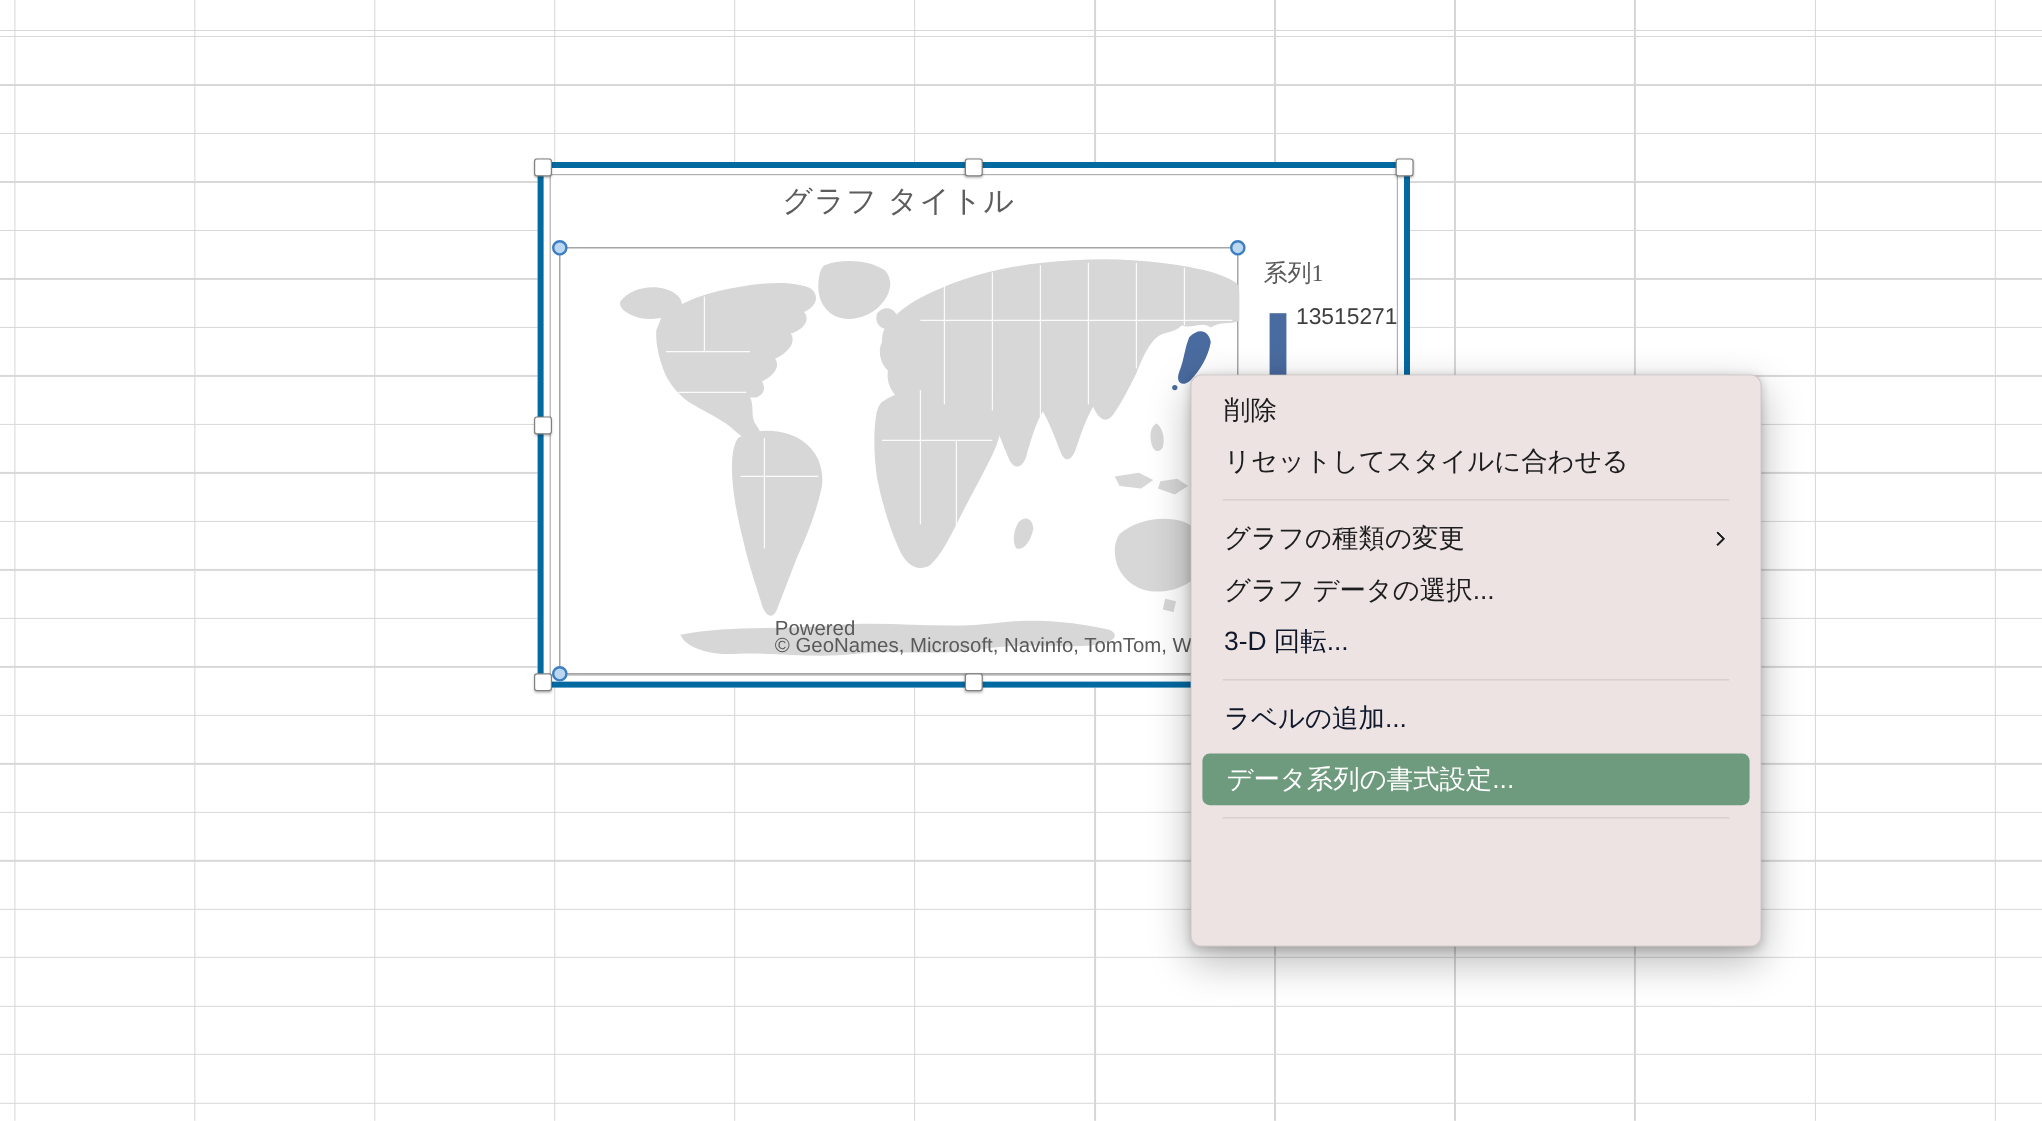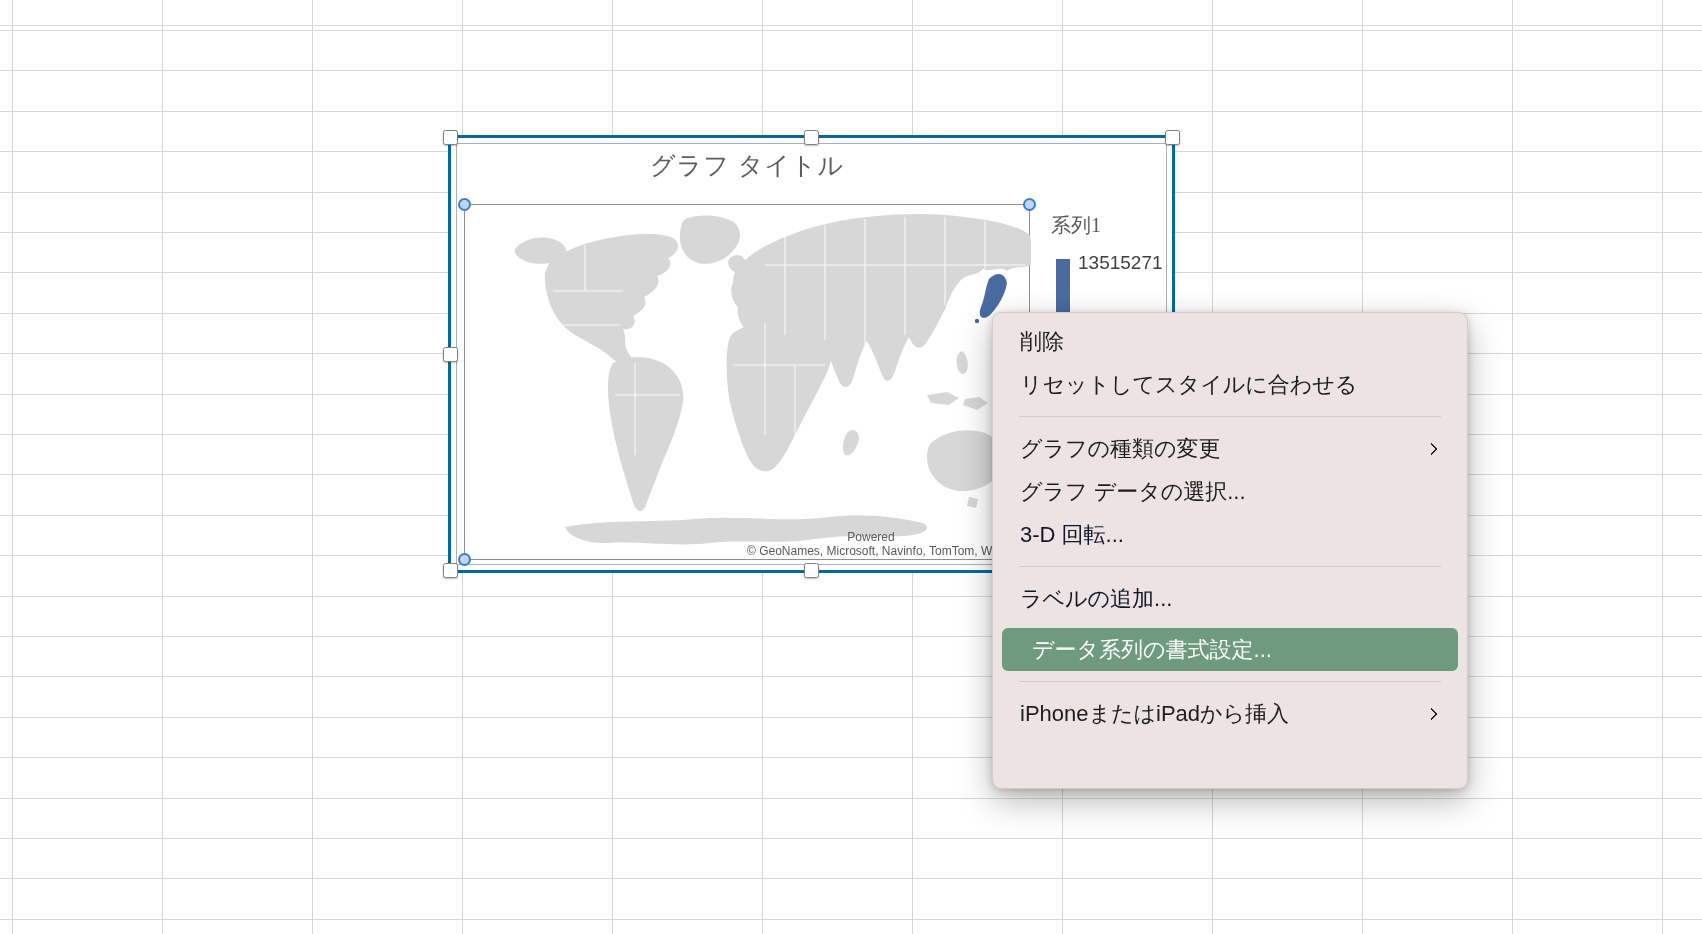--- a/index.html
+++ b/index.html
@@ -10,21 +10,21 @@
     background-image:
       repeating-linear-gradient(to right,#d6d6d6 0 1px,transparent 1px 150px),
       repeating-linear-gradient(to bottom,#d8d8d8 0 1px,transparent 1px 40.4px);
     background-position:12px 0, 0 30px;
     position:relative;
   }
 
   
   .chart {
     position:absolute; left:448px; top:135px; width:727px; height:438px;
-    background:#ffffff; border:3px solid #0369a1; z-index:10;
+    background:#ffffff; border:5px solid #0369a1; z-index:10;
   }
   .sel-band { position:absolute; inset:5px; border:1px solid #b0b0b0; pointer-events:none; }
   .sq {
     position:absolute; width:15px; height:15px; background:#ffffff;
     border:1.5px solid #808080; border-radius:2.5px;
     box-shadow:0 1px 2px rgba(0,0,0,.25); z-index:14;
   }
   .sq.tl{left:-8px;top:-8px} .sq.tm{left:calc(50% - 7.5px);top:-8px} .sq.tr{right:-8px;top:-8px}
   .sq.ml{left:-8px;top:calc(50% - 7.5px)} .sq.mr{right:-8px;top:calc(50% - 7.5px)}
   .sq.bl{left:-8px;bottom:-8px} .sq.bm{left:calc(50% - 7.5px);bottom:-8px} .sq.br{right:-8px;bottom:-8px}
@@ -40,42 +40,42 @@
   }
   .plot svg { position:absolute; left:0; top:0; }
   .bc {
     position:absolute; width:13px; height:13px; border-radius:50%;
     background:#bcd7f1; border:2px solid #3e7fc1; z-index:13;
   }
   .bc.tl{left:-7px;top:-7px} .bc.tr{right:-7px;top:-7px}
   .bc.bl{left:-7px;bottom:-7px} .bc.br{right:-7px;bottom:-7px}
 
   .attribution {
-    position:absolute; right:34px; bottom:1px; text-align:center;
-    font-size:12px; line-height:13.5px; color:#5a5a5a; white-space:nowrap;
+    position:absolute; right:34px; bottom:17px; text-align:left;
+    font-size:17px; line-height:13.5px; color:#5a5a5a; white-space:nowrap;
   }
 
   .legend-name { position:absolute; left:600px; top:74px; font-size:20px; color:#595959; white-space:nowrap;font-family:Liberation Serif, serif; }
   .legend-bar  { position:absolute; left:605px; top:121px; width:14px; height:120px; background:#4a6b9f; }
   .legend-value{ position:absolute; left:627px; top:114px; font-size:19px; color:#3f3f3f; white-space:nowrap; }
 
   
   .menu {
     position:absolute; left:992px; top:288px; width:476px; height:477px;
     background:#ece3e2; border:1px solid rgba(0,0,0,.10); border-radius:9px;
     box-shadow:0 12px 34px rgba(0,0,0,.28), 0 2px 8px rgba(0,0,0,.18);
     padding-top:7px; z-index:100; font-size:22px; color:#1d1d1f;margin-top:24px;
   }
   .mi {
     position:relative; height:43px; line-height:43px; padding-left:27px;
     white-space:nowrap; cursor:default;
   }
   .mi.disabled { color:#0f172a; }
   .mi.selected {
-    margin:8px 9px 0 9px; padding-left:30px; height:43px;
+    margin:8px 9px 0 9px; padding-left:20px; height:43px;
     background:#6e9a7d; color:#ffffff; border-radius:6px;
   }
   .msep { height:1px; background:#d5c9c9; margin:10px 26px; }
   .chev {
     position:absolute; right:31px; top:50%; width:9px; height:9px;
     border-right:2.6px solid #1d1d1f; border-top:2.6px solid #1d1d1f;
     transform:translateY(-50%) rotate(45deg); border-radius:1px;
   }
 </style>
 </head>
@@ -175,17 +175,13 @@
   <div class="mi">
     <span>グラフの種類の変更</span>
     <span class="chev"></span>
   </div>
   <div class="mi">グラフ データの選択...</div>
   <div class="mi disabled">3-D 回転...</div>
   <div class="msep"></div>
   <div class="mi disabled">ラベルの追加...</div>
   <div class="mi selected">データ系列の書式設定...</div>
   <div class="msep"></div>
-  <div class="mi">
-    <span>iPhoneまたはiPadから挿入</span>
-    <span class="chev"></span>
-  </div>
 </div>
 
 </body></html>

